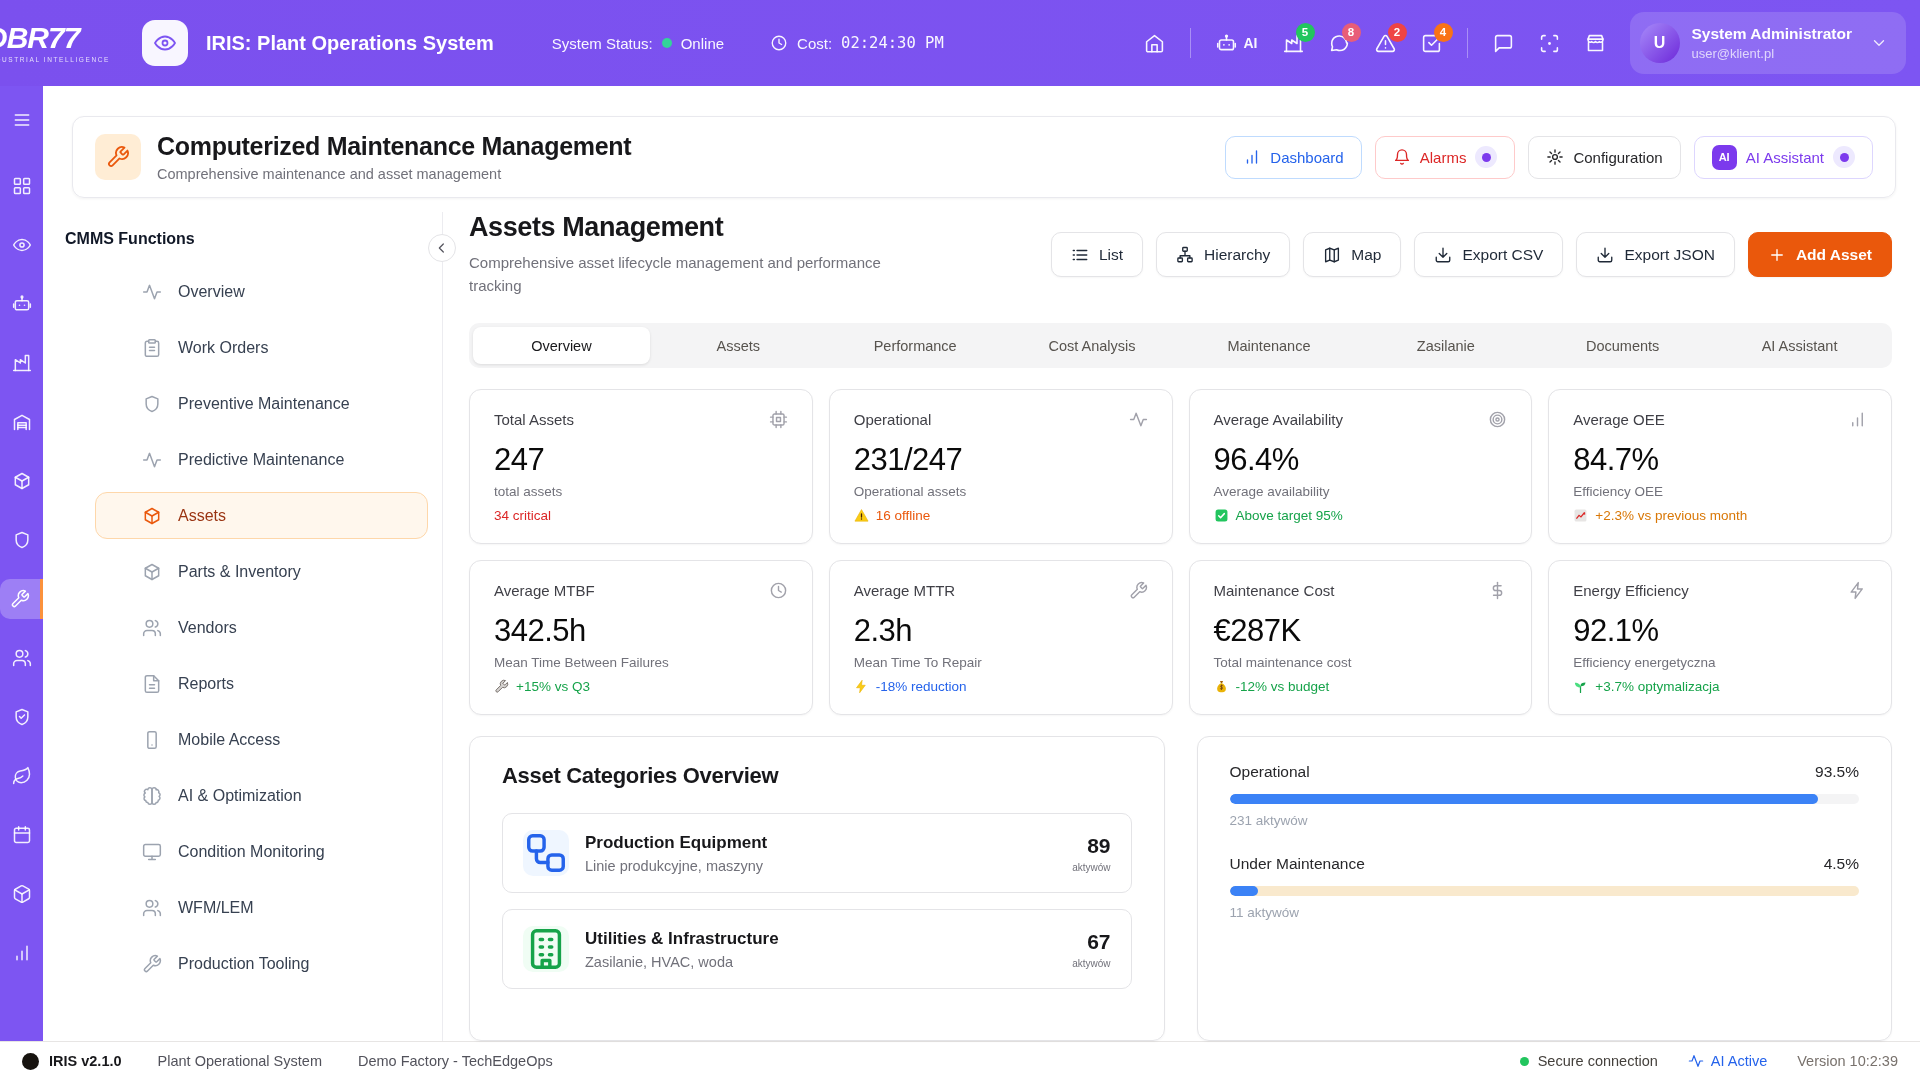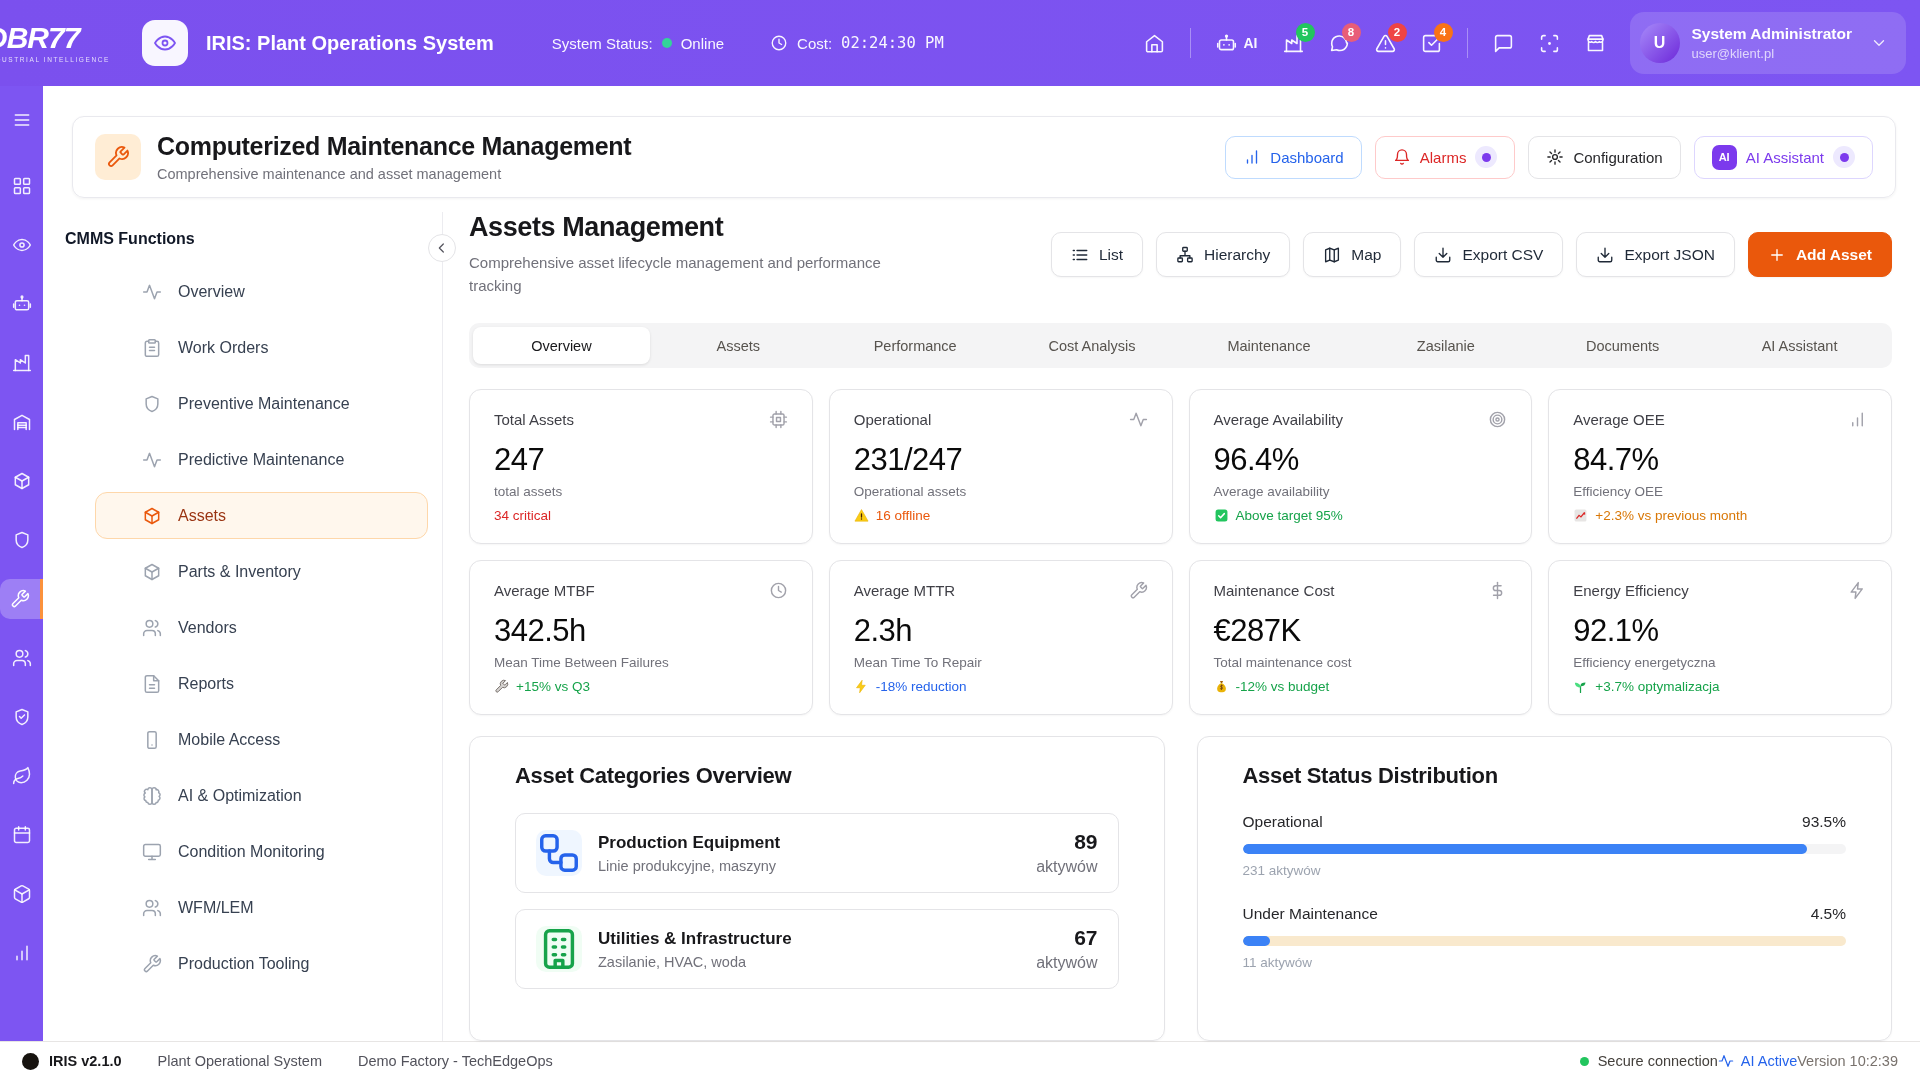--- a/index.html
+++ b/index.html
@@ -82,45 +82,45 @@
   .card{background:#fff;border:1px solid #e4e4e7;border-radius:12px;padding:20px 24px;box-shadow:0 1px 2px rgba(0,0,0,.04)}
   .card-top{display:flex;justify-content:space-between;align-items:center;font-size:15px;font-weight:500;color:#3f3f46}
   .card-top .ic{color:#a1a1aa}
   .card-value{font-size:31px;font-weight:400;margin-top:13px;letter-spacing:-.5px;color:#0a0a0a}
   .card-sub{font-size:13.5px;color:#71717a;margin-top:6px}
   .card-status{font-size:13.5px;margin-top:9px;display:flex;align-items:center;gap:7px;font-weight:500}
   .card-status .ic:empty{display:none}
   .s-red{color:#dc2626}.s-orange{color:#ea580c}.s-green{color:#16a34a}.s-amber{color:#d97706}.s-blue{color:#2563eb}
 
   .bottom{display:grid;grid-template-columns:1fr 1fr;gap:32px;margin-top:21px;flex:1;min-height:0}
-  .bcard{border:1px solid #e4e4e7;border-radius:12px;padding:26px 45px;box-shadow:0 1px 2px rgba(0,0,0,.04);overflow:hidden}
+  .bcard{border:1px solid #e4e4e7;border-radius:12px;padding:26px 32px;box-shadow:0 1px 2px rgba(0,0,0,.04);overflow:hidden}
   .bcard-title{font-size:22px;font-weight:700;margin-bottom:24px;letter-spacing:-.3px}
   .citem{border:1px solid #e4e4e7;border-radius:10px;padding:16px 20px;display:flex;align-items:center;gap:16px;margin-bottom:16px}
   .cicon{width:46px;height:46px;border-radius:10px;display:flex;align-items:center;justify-content:center}
   .cicon.blue{background:#eff6ff;color:#2563eb}
   .cicon.green{background:#f0fdf4;color:#16a34a}
   .cname{font-size:17px;font-weight:600}
   .cdesc{font-size:14.5px;color:#71717a;margin-top:5px}
   .cval{margin-left:auto;text-align:right}
   .cnum{font-size:21px;font-weight:700}
-  .cunit{font-size:16px;color:#71717a;margin-top:4px}
+  .cunit{font-size:10px;color:#71717a;margin-top:4px}
 
   .drow{margin-bottom:27px}
   .dtop{display:flex;justify-content:space-between;font-size:15.5px;font-weight:500;color:#27272a}
   .dbar{height:10px;border-radius:6px;background:#f4f4f5;margin-top:13px;overflow:hidden}
   .dbar.amber{background:#f9e9cd}
   .dfill{height:100%;background:#3b82f6;border-radius:6px}
   .dcount{font-size:13.5px;color:#9ca3af;margin-top:9px}
 
   
   .footer{height:39px;border-top:1px solid #e7e5e4;display:flex;align-items:center;padding:0 22px;gap:36px;font-size:14.5px;color:#52525b;background:#fff}
   .fleft{display:flex;align-items:center;gap:10px}
   .fdot{width:17px;height:17px;border-radius:50%;background:#17130f;flex:none}
   .fprod{font-weight:600;color:#18181b}
-  .fright{margin-left:auto;display:flex;align-items:flex-start;}
+  .fright{margin-left:auto;display:flex;align-items:flex-start;gap:30px}
   .fsec{display:flex;align-items:center;gap:9px;color:#44403c}
   .fsec .gdot2{width:9px;height:9px;border-radius:50%;background:#22c55e}
   .fai{display:flex;align-items:center;gap:7px;color:#2563eb;font-weight:500}
   .fver{color:#78716c}
 </style>
 </head>
 <body>
 
 <header class="topbar">
   <div class="logo">
@@ -919,21 +919,20 @@
       <div class="cdesc">Zasilanie, HVAC, woda</div>
     </span>
     <span class="cval">
       <div class="cnum">67</div>
       <div class="cunit">aktywów</div>
     </span>
   </div>
 </div>
           </div>
           <div class="bcard">
-            <div class="bcard-title">Asset Status Distribution</div>
             <div>
   <div class="drow">
     <div class="dtop">
       <span>Operational</span>
       <span>93.5%</span>
     </div>
     <div class="dbar gray">
       <div class="dfill" style="width: 93.5%;"></div>
     </div>
     <div class="dcount">231 aktywów</div>

